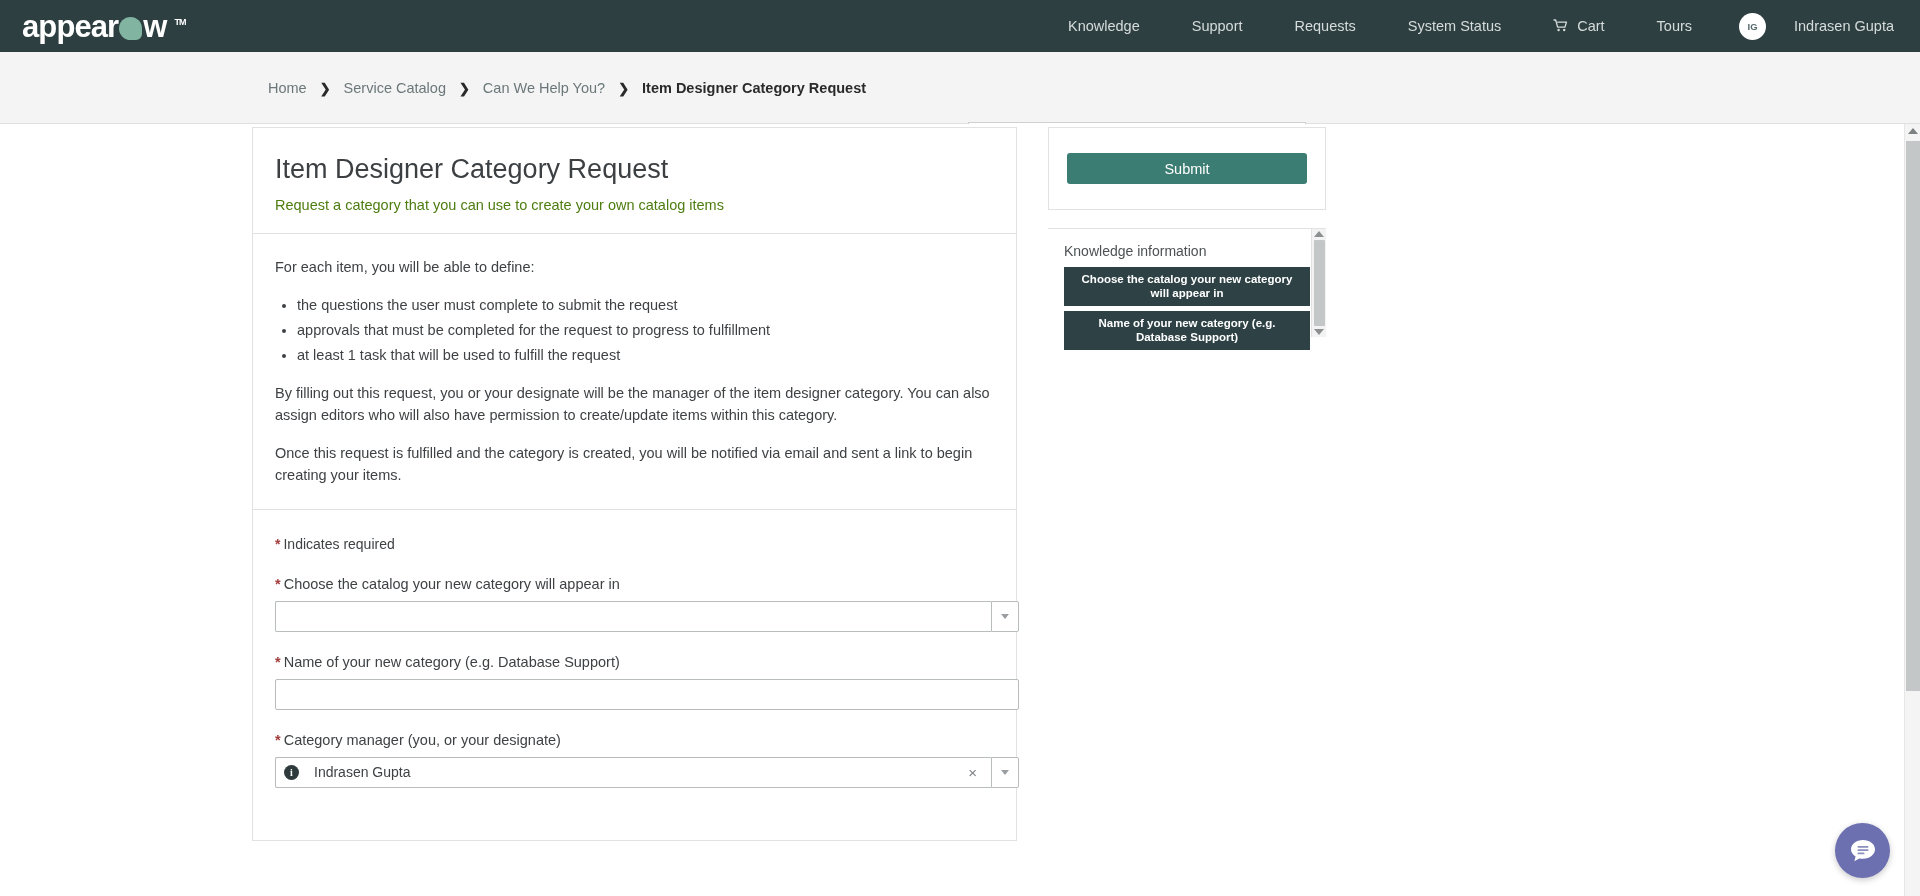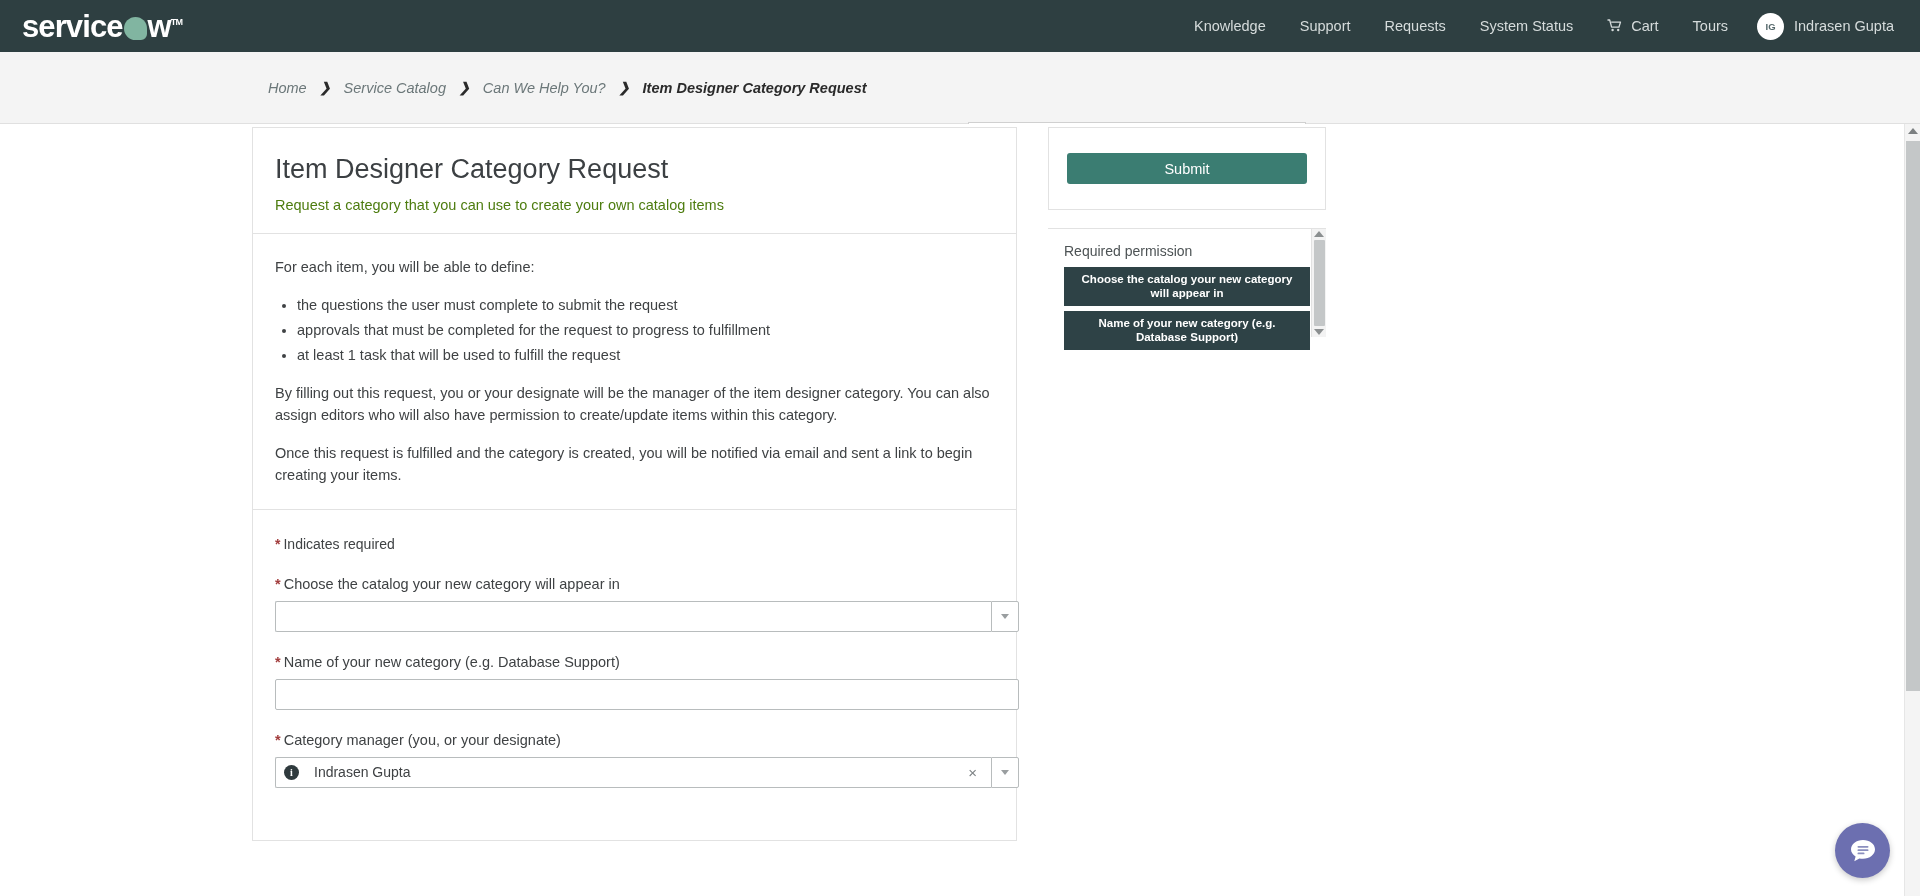--- a/index.html
+++ b/index.html
@@ -28,25 +28,25 @@
   .logo .logo-o {
     display: inline-block;
     width: 23px; height: 23px;
     border-radius: 50% 50% 6px 50%;
     background: #81b5a1;
     margin: 0 1px;
     position: relative; top: 3px;
   }
   .logo .logo-tm {
     font-size: 9px; font-weight: bold;
-    margin-left: 0; position: relative; top: -12px;
+    margin-left: 8px; position: relative; top: -12px;
   }
   .nav {
     margin-left: auto; margin-right: 20px;
-    display: flex; align-items: center; gap: 0px;
+    display: flex; align-items: center; gap: 18px;
   }
   .nav-item {
     color: #d6dcdc; font-size: 14.5px;
     padding: 0 17px; cursor: pointer;
     white-space: nowrap;
   }
   .cart-icon { margin-right: 5px; font-size: 14px; }
   .avatar {
     width: 27px; height: 27px; border-radius: 50%;
     background: #ffffff; color: #54676a;
@@ -63,23 +63,22 @@
   
   .subheader {
     height: 72px; width: 100%;
     background: #f4f4f4;
     border-bottom: 1px solid #e0e0e0;
     display: flex; align-items: center;
     position: relative;
   }
   .breadcrumb {
     margin-left: 268px;
-    display: flex; align-items: center;
+    display: flex; align-items: flex-end;
     font-size: 14.5px;
-    font-style: italic;
   }
   .crumb { color: #6b7779; cursor: pointer; white-space: nowrap; }
   .crumb.active { color: #2a2a2a; font-weight: bold; cursor: default; }
   .crumb-sep {
     color: #2a2a2a; font-size: 13px; font-weight: bold;
     margin: 0 13px; position: relative; top: 0px;
   }
   .search-wrap {
     position: absolute; left: 968px; top: 70px;
     width: 338px; height: 34px;
@@ -294,21 +293,21 @@
     background: #6c6fb0; border: none; cursor: pointer;
     display: flex; align-items: center; justify-content: center;
     box-shadow: 0 2px 6px rgba(0,0,0,0.22);
   }
 </style>
 </head>
 <body>
 
 <div class="header">
   <div class="logo">
-    <span>service</span>
+    <span>appear</span>
       <span class="logo-o"></span>
       <span>w</span>
       <span class="logo-tm">TM</span>
   </div>
 
   <div class="nav">
     <span class="nav-item">Knowledge</span>
     <span class="nav-item">Support</span>
     <span class="nav-item">Requests</span>
     <span class="nav-item">System Status</span>
@@ -421,21 +420,21 @@
       </div>
     </div>
   </div>
 
   <div class="side-col">
     <div class="submit-card">
       <button class="submit-btn">Submit</button>
     </div>
 
     <div class="req-panel">
-      <div class="req-title">Required permission</div>
+      <div class="req-title">Knowledge information</div>
       <div class="req-chip">Choose the catalog your new category will appear in</div>
       <div class="req-chip">Name of your new category (e.g. Database Support)</div>
 
       <div class="inner-scroll">
         <span class="arrow-up"></span>
         <span class="inner-thumb"></span>
         <span class="arrow-down"></span>
       </div>
     </div>
   </div>

